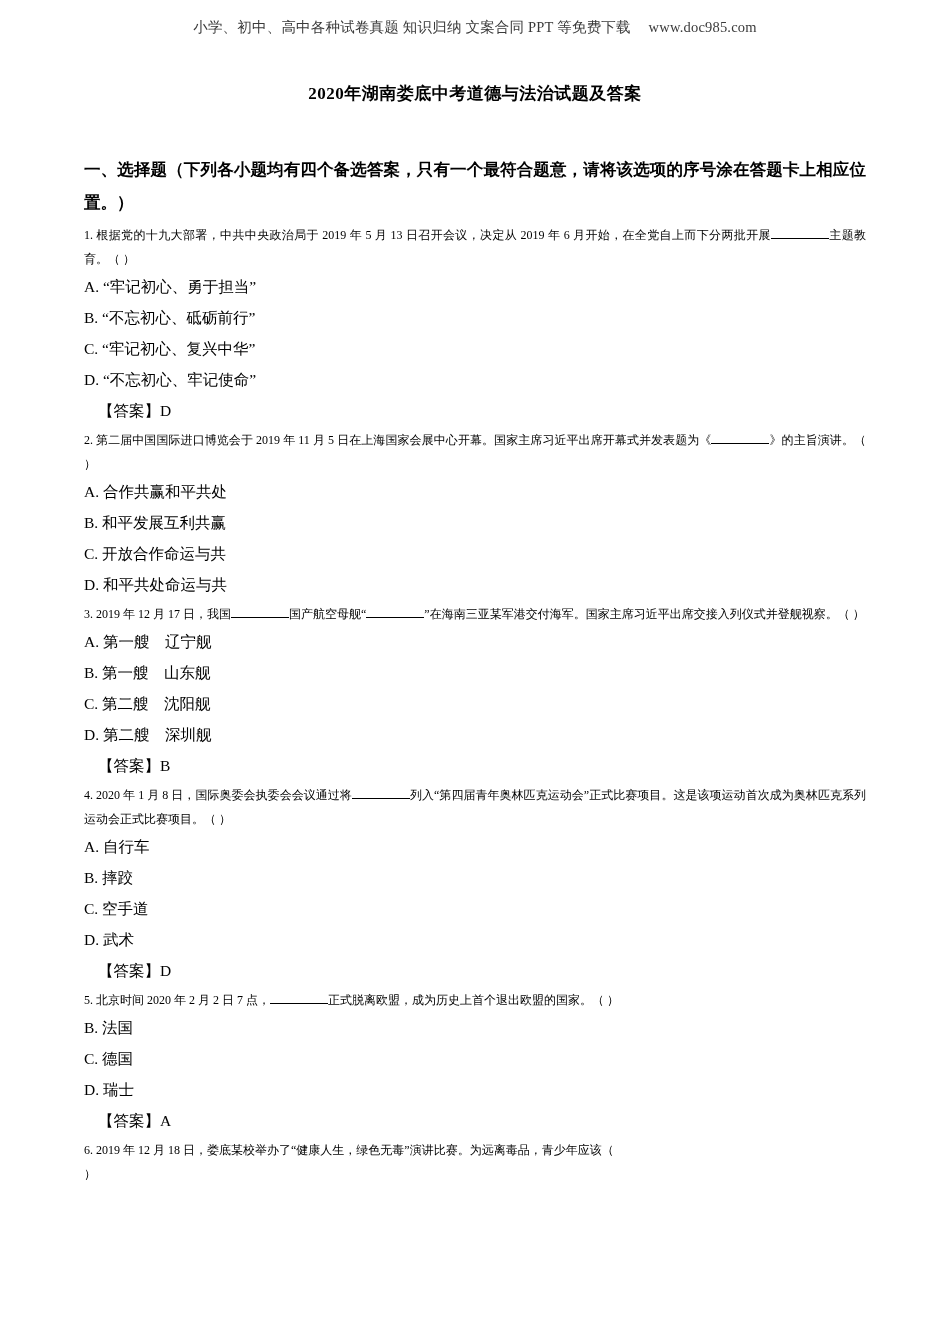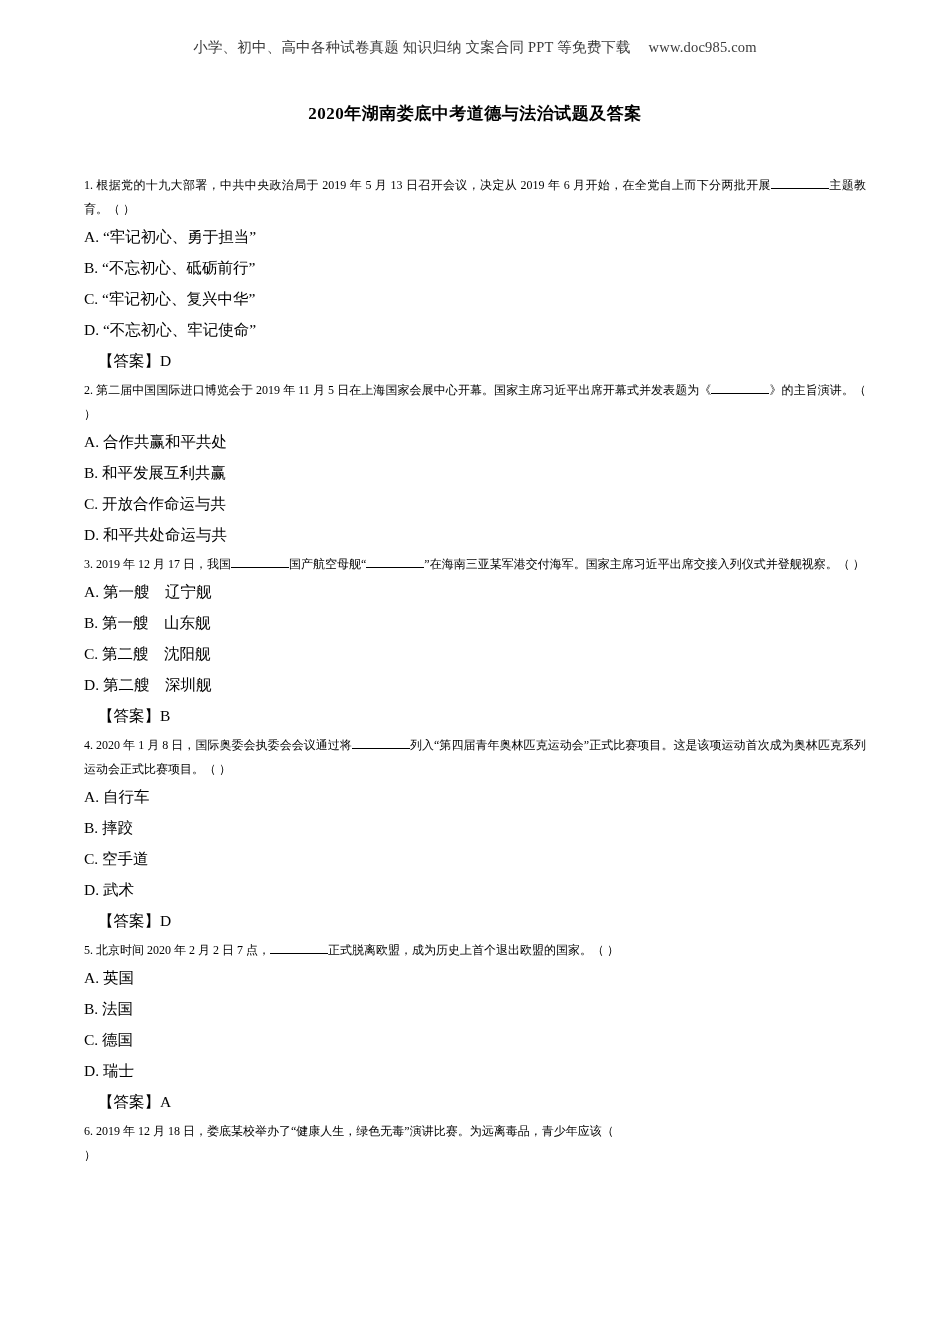--- a/index.html
+++ b/index.html
@@ -21,21 +21,20 @@
     padding: 0;
     position: relative;
   }
   .watermark {
     text-align: center;
     font-size: 14.5px;
     color: #3a3a3a;
     padding-top: 18px;
     letter-spacing: 0.2px;
     font-family: "Liberation Serif", "DejaVu Serif", serif;
-    margin-top: 20px;
   }
   .watermark .site {
     margin-left: 14px;
   }
   .doc-title {
     text-align: center;
     font-size: 17px;
     font-weight: bold;
     margin-top: 45px;
     margin-bottom: 16px;
@@ -98,20 +97,21 @@
 
   <div class="watermark">
     <span>小学、初中、高中各种试卷真题 知识归纳 文案合同 PPT 等免费下载</span>
     <span class="site">www.doc985.com</span>
   </div>
 
   <h1 class="doc-title">2020年湖南娄底中考道德与法治试题及答案</h1>
 
   <div class="content">
 
+    <div class="section-head">一、选择题（下列各小题均有四个备选答案，只有一个最符合题意，请将该选项的序号涂在答题卡上相应位置。）</div>
 
     <div class="q-block">
       <div class="q-stem">
         <span>1. 根据党的十九大部署，中共中央政治局于 2019 年 5 月 13 日召开会议，决定从 2019 年 6 月开始，在全党自上而下分两批开展</span><span class="blank"></span><span>主题教育。（        ）</span>
       </div>
       <div class="opt-row two">
         <div>A. “牢记初心、勇于担当”</div>
         <div>B. “不忘初心、砥砺前行”</div>
       </div>
       <div class="opt-row two">
@@ -163,21 +163,20 @@
       <div class="answer">
         <span class="label">【答案】</span><span>D</span>
       </div>
     </div>
 
     <div class="q-block">
       <div class="q-stem">
         <span>5. 北京时间 2020 年 2 月 2 日 7 点，</span><span class="blank"></span><span>正式脱离欧盟，成为历史上首个退出欧盟的国家。（        ）</span>
       </div>
       <div class="opt-row four">
-        <div>A. 英国</div>
         <div>B. 法国</div>
         <div>C. 德国</div>
         <div>D. 瑞士</div>
       </div>
       <div class="answer">
         <span class="label">【答案】</span><span>A</span>
       </div>
     </div>
 
     <div class="q-block">

